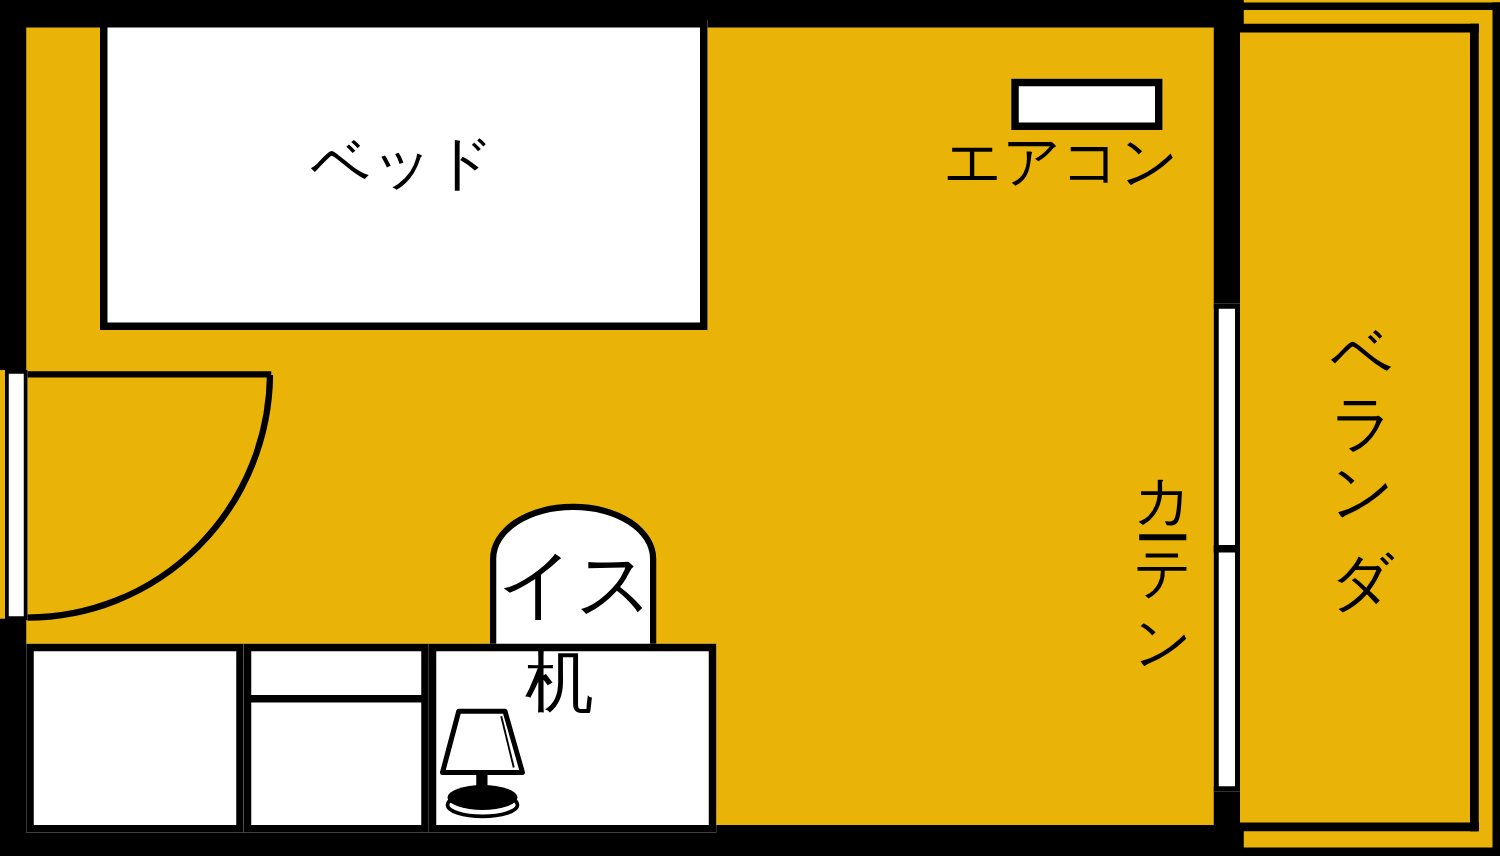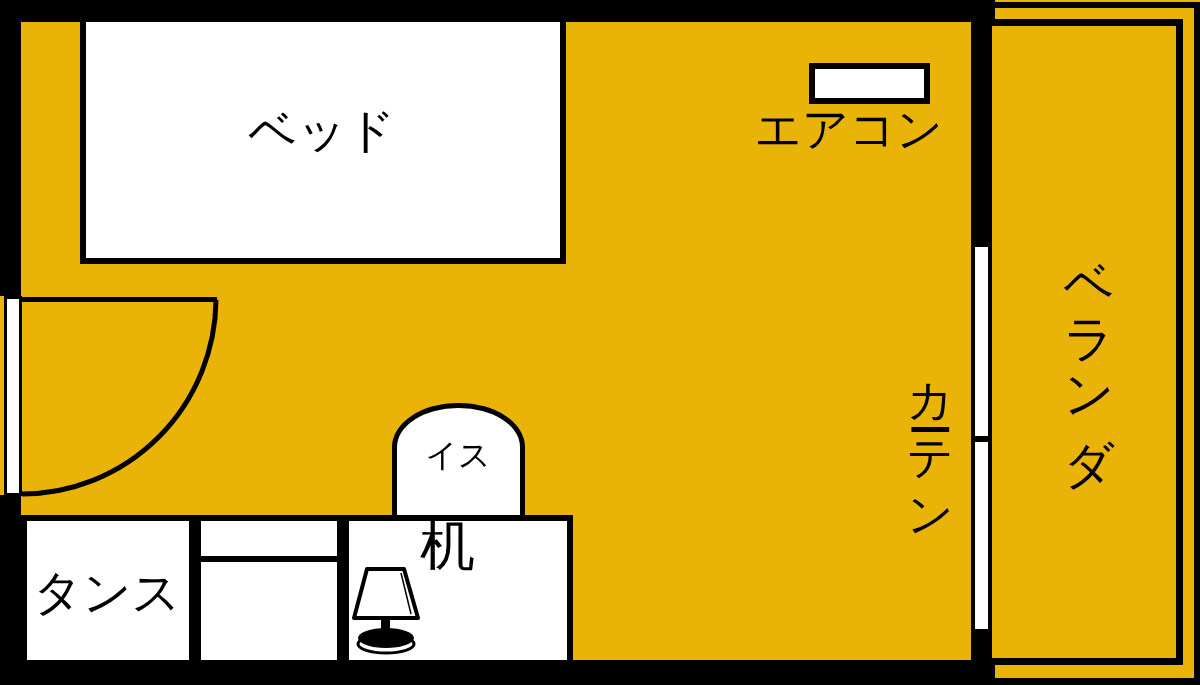--- a/index.html
+++ b/index.html
@@ -76,27 +76,26 @@
   <div class="thinbox" style="left:4px;top:296px;width:18px;height:200px;"></div>
   <div class="line" style="left:22px;top:297px;width:195px;height:5px;"></div>
 
   <div class="box" style="left:80px;top:16px;width:486px;height:248px;"></div>
   <div class="label" style="left:232px;top:109px;width:180px;font-size:48px;">ベッド</div>
 
   <div class="box" style="left:809px;top:63px;width:121px;height:41px;"></div>
   <div class="label" style="left:749px;top:109px;width:200px;font-size:46px;text-align:center;">エアコン</div>
 
   <div class="box" style="left:392px;top:403px;width:133px;height:118px;border-width:5px;border-top-left-radius:66px 44px;border-top-right-radius:66px 44px;"></div>
-  <div class="label" style="left:398px;top:441px;width:120px;font-size:32px;">イス</div>
+  <div class="label" style="left:398px;top:441px;width:120px;font-size:61px;">イス</div>
 
   <div class="box" style="left:343px;top:515px;width:230px;height:151px;"></div>
   <div class="label" style="left:395px;top:521px;width:105px;font-size:55px;">机</div>
 
   <div class="box" style="left:21px;top:515px;width:174px;height:151px;"></div>
-  <div class="label" style="left:26px;top:571px;width:162px;font-size:48px;">タンス</div>
 
   <div class="box" style="left:195px;top:515px;width:148px;height:151px;"></div>
   <div class="line" style="left:199px;top:556px;width:140px;height:6px;"></div>
 
   <div class="label vlabel" style="left:903px;top:351px;font-size:46px;letter-spacing:4px;">カーテン</div>
   <div class="label vlabel" style="left:1059px;top:228px;font-size:50px;letter-spacing:1px;">ベランダ</div>
 
   <svg class="overlay" width="1200" height="685" viewBox="0 0 1200 685">
     <path d="M 216 300 A 194 196 0 0 1 22 494" fill="none" stroke="#000000" stroke-width="5"></path>
     <g>

